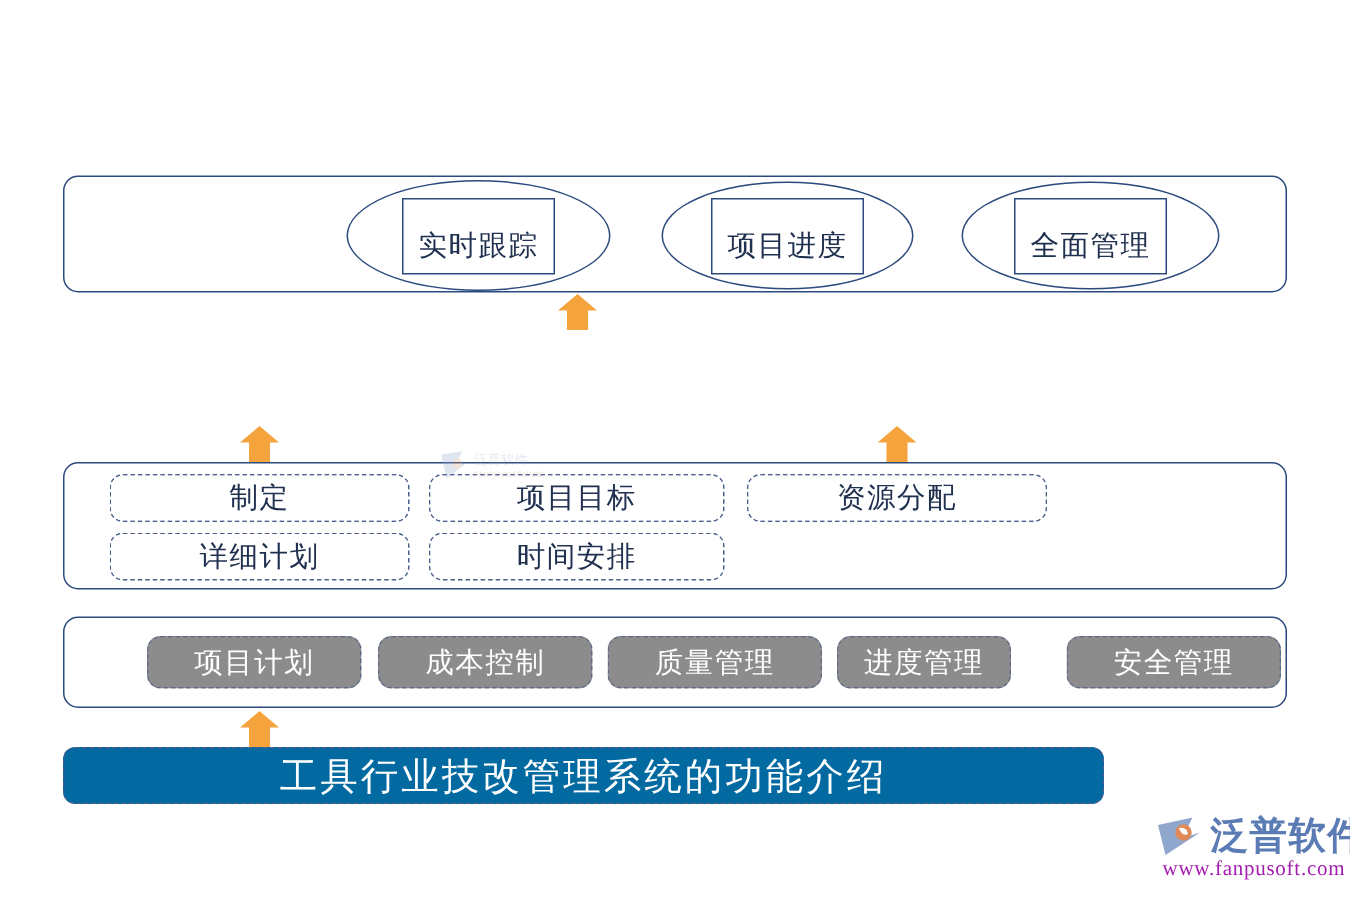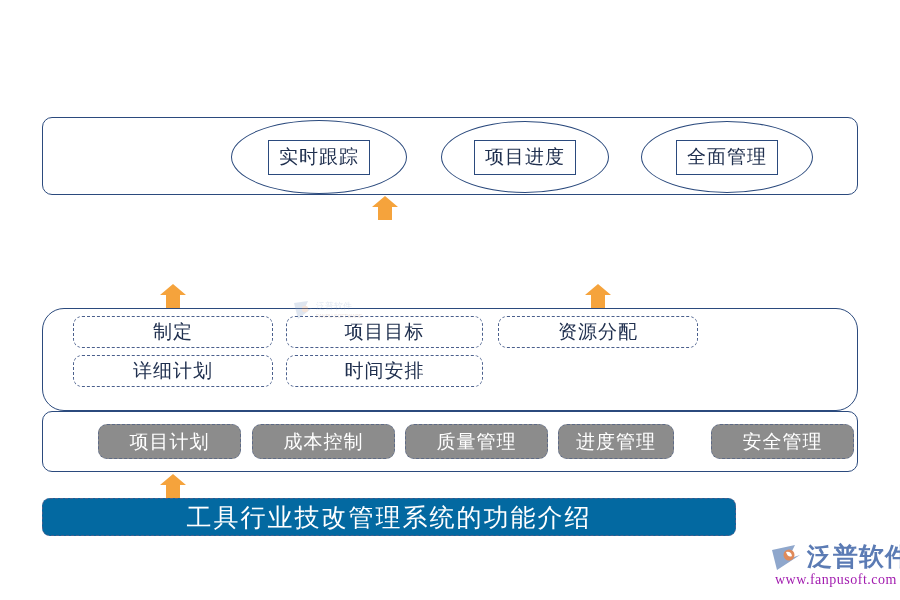--- a/index.html
+++ b/index.html
@@ -29,42 +29,42 @@
     border-radius:50%;
     display:flex;align-items:center;justify-content:center;
   }
   .ell-label{
     box-sizing:border-box;
     border:1.2px solid #2b4a7d;
     background:#ffffff;
     color:#20304f;
     font-size:19px;
     line-height:1;
-    padding:6px 10px 8px;
+    padding:22px 10px 8px;
     letter-spacing:1px;
     white-space:nowrap;
   }
 
   
   #row2{left:42px;top:220px;width:816px;height:68px;}
   .dashbox{
     position:absolute;
     box-sizing:border-box;
     border:1.4px dashed #4a5f8c;
     border-radius:9px;
     background:#ffffff;
     display:flex;align-items:center;justify-content:center;
     color:#20304f;
     font-size:19px;
     letter-spacing:1px;
     white-space:nowrap;
   }
 
   
-  #row3{left:42px;top:308px;width:816px;height:103px;border-radius:22px;}
+  #row3{left:42px;top:308px;width:816px;height:85px;}
 
   
   #row4{left:42px;top:411px;width:816px;height:61px;}
   .graybox{
     position:absolute;
     box-sizing:border-box;
     border:1.6px dashed #5d6a86;
     border-radius:9px;
     background:#8c8c8c;
     display:flex;align-items:center;justify-content:center;

